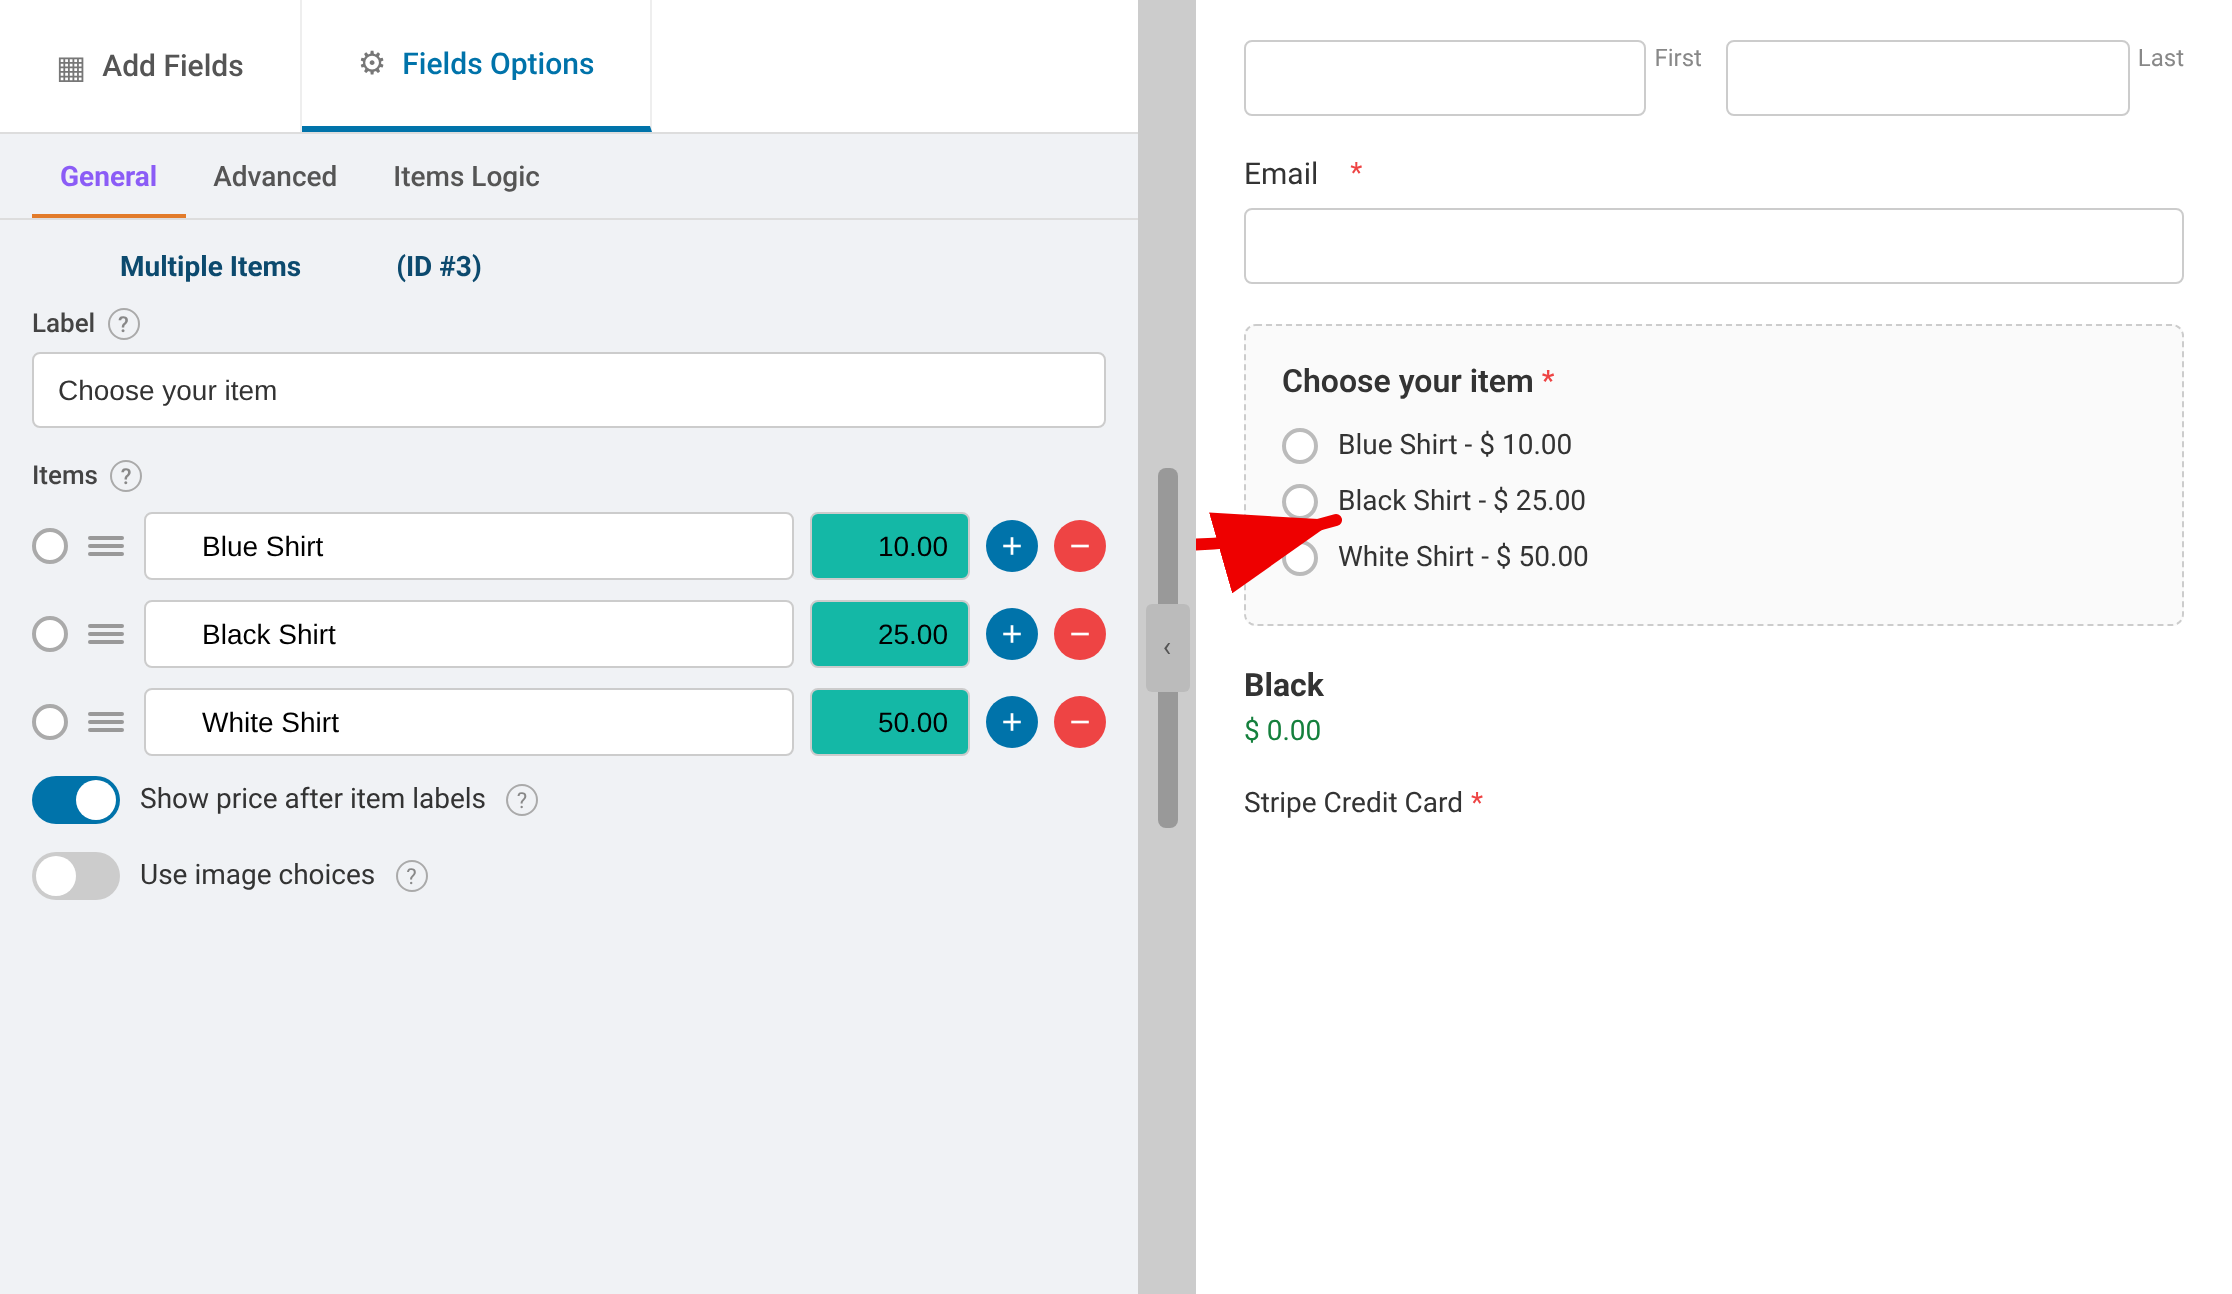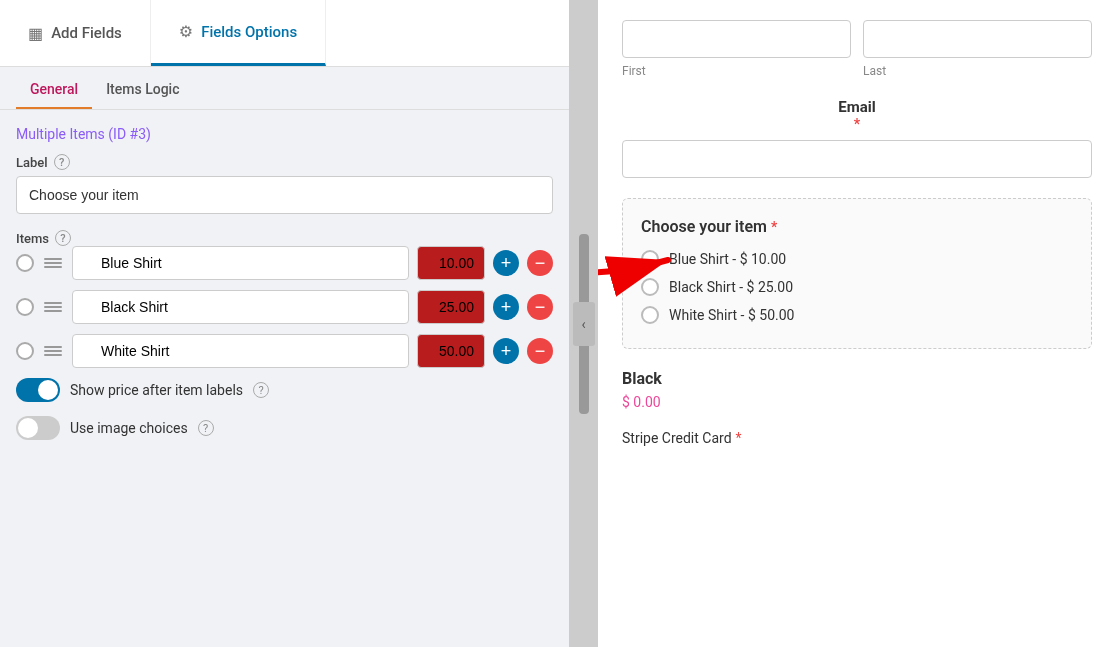--- a/index.html
+++ b/index.html
@@ -66,40 +66,42 @@
     .sub-tab {
       padding: 10px 14px;
       font-size: 14px;
       font-weight: 500;
       color: #555;
       cursor: pointer;
       border-bottom: 2px solid transparent;
     }
 
     .sub-tab.active {
-      color: #be185d;
+      color: #8b5cf6;
       border-bottom: 2px solid #e27b2a;
+      font-weight: bold;
     }
 
     .panel-content {
       padding: 16px;
       overflow-y: auto;
       flex: 1;
     }
 
     .section-title {
       font-size: 14px;
       font-weight: 700;
       color: #333;
       margin-bottom: 12px;
     }
 
     .section-title span {
-      font-weight: 400;
-      color: #8b5cf6;
+      font-weight: 700;
+      color: #0c4a6e;
+      margin-left: 44px;
     }
 
     .label-row {
       display: flex;
       align-items: center;
       gap: 6px;
       margin-bottom: 6px;
       font-size: 13px;
       color: #444;
       font-weight: 500;
@@ -129,20 +131,21 @@
       margin-bottom: 16px;
     }
 
     .items-section-title {
       display: flex;
       align-items: center;
       gap: 6px;
       font-size: 13px;
       color: #444;
       font-weight: 500;
+      margin-bottom: 10px;
     }
 
     .item-row {
       display: flex;
       align-items: center;
       gap: 8px;
       margin-bottom: 10px;
     }
 
     .radio-circle {
@@ -173,26 +176,26 @@
     .item-name-input {
       flex: 1;
       padding: 8px 28px;
       border: 1px solid #ccc;
       border-radius: 4px;
       font-size: 14px;
       background: #fff;
     }
 
     .item-price-input {
-      width: 68px;
+      width: 80px;
       padding: 8px 10px;
       border: 1px solid #ccc;
       border-radius: 4px;
       font-size: 14px;
-      background: #b91c1c;
+      background: #14b8a6;
       text-align: right;
     }
 
     .btn-add {
       width: 26px;
       height: 26px;
       border-radius: 50%;
       background: #0073aa;
       border: none;
       color: #fff;
@@ -294,48 +297,47 @@
 
     .name-row {
       display: flex;
       gap: 12px;
       margin-bottom: 6px;
     }
 
     .name-input-wrap {
       flex: 1;
       display: flex;
-      flex-direction: column;
+      flex-direction: row;
       gap: 4px;
     }
 
     .form-input {
       width: 100%;
       padding: 10px 12px;
       border: 1px solid #ccc;
       border-radius: 4px;
       font-size: 14px;
       background: #fff;
     }
 
     .field-label-small {
       font-size: 12px;
       color: #888;
       margin-top: 2px;
     }
 
     .email-label {
       font-size: 15px;
-      font-weight: 700;
+      font-weight: 400;
       color: #333;
       margin-bottom: 8px;
       display: flex;
       align-items: center;
-      gap: 0;
-      flex-direction: column;
+      gap: 16px;
     }
 
     .required-star {
       color: #e44;
       font-size: 14px;
     }
 
     .choose-item-section {
       border: 1.5px dashed #ccc;
       border-radius: 6px;
@@ -378,21 +380,21 @@
 
     .total-label {
       font-size: 16px;
       font-weight: 700;
       color: #333;
       margin-bottom: 6px;
     }
 
     .total-value {
       font-size: 14px;
-      color: #ec4899;
+      color: #15803d;
     }
 
     .stripe-label {
       font-size: 14px;
       font-weight: 400;
       color: #333;
       display: flex;
       align-items: center;
       gap: 4px;
     }
@@ -408,20 +410,21 @@
       <span>Add Fields</span>
     </div>
     <div class="tab-item active">
       <span class="tab-icon">⚙</span>
       <span>Fields Options</span>
     </div>
   </div>
 
   <div class="sub-tabs">
     <div class="sub-tab active">General</div>
+    <div class="sub-tab">Advanced</div>
     <div class="sub-tab">Items Logic</div>
   </div>
 
   <div class="panel-content">
     
     <div class="section-title">
       <span>Multiple Items</span> <span>(ID #3)</span>
     </div>
 
     

